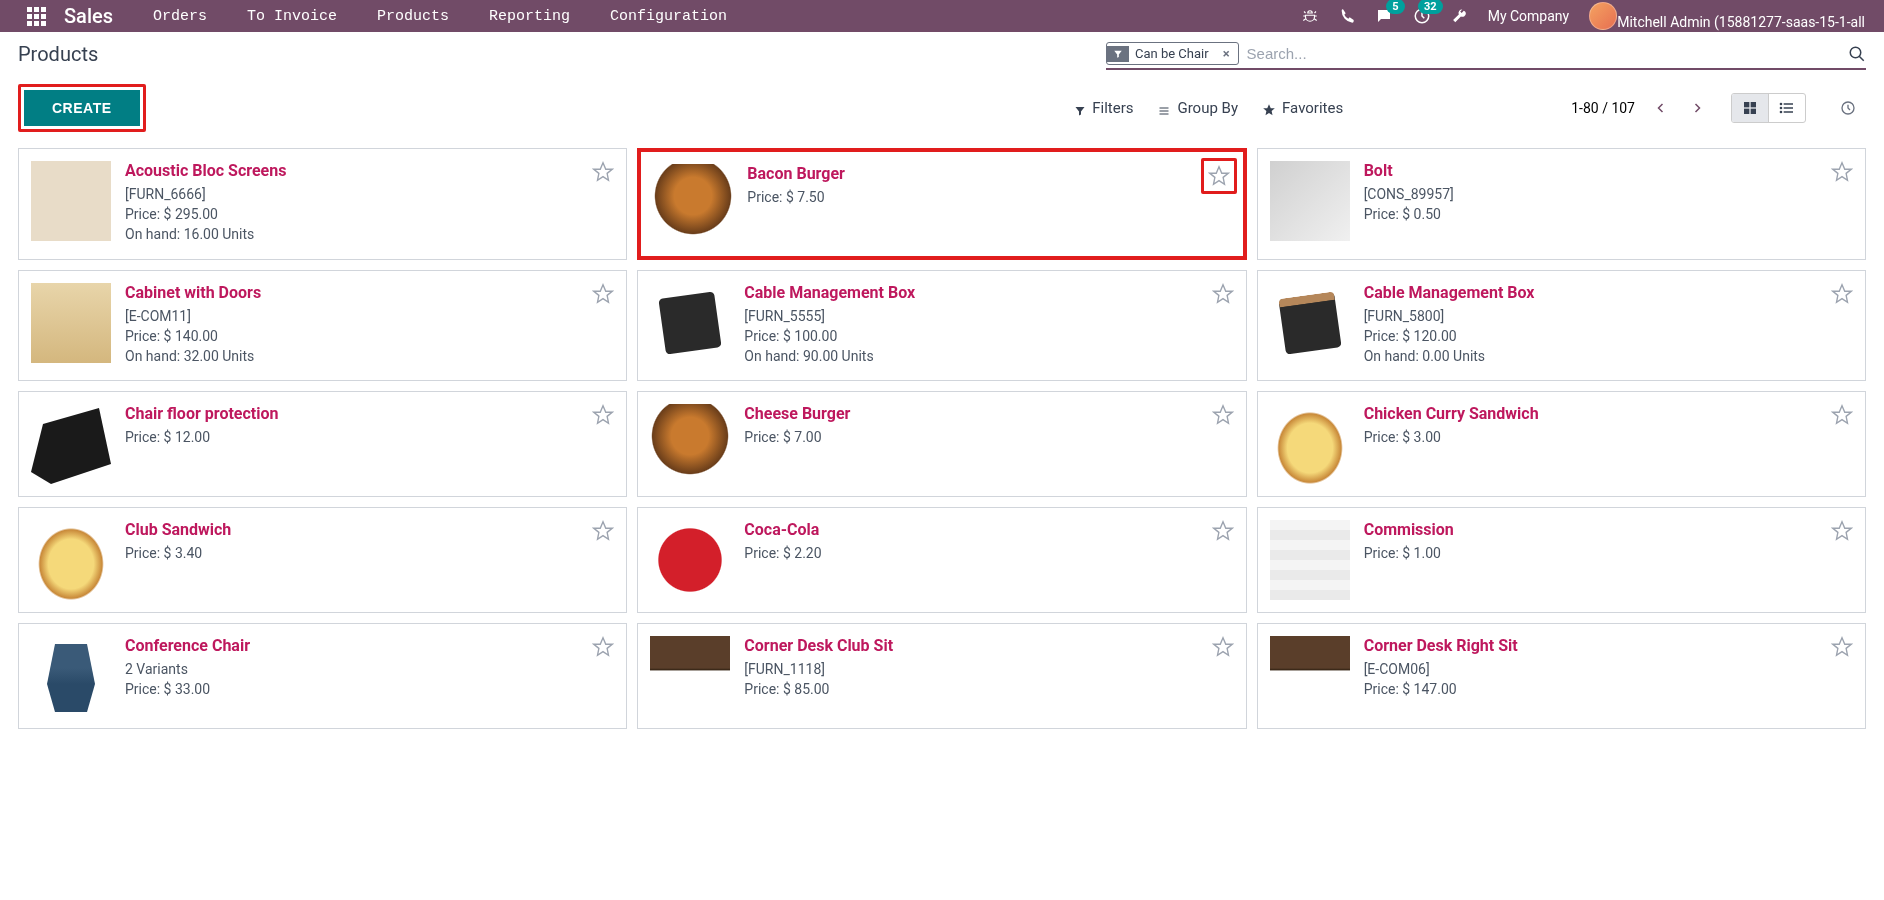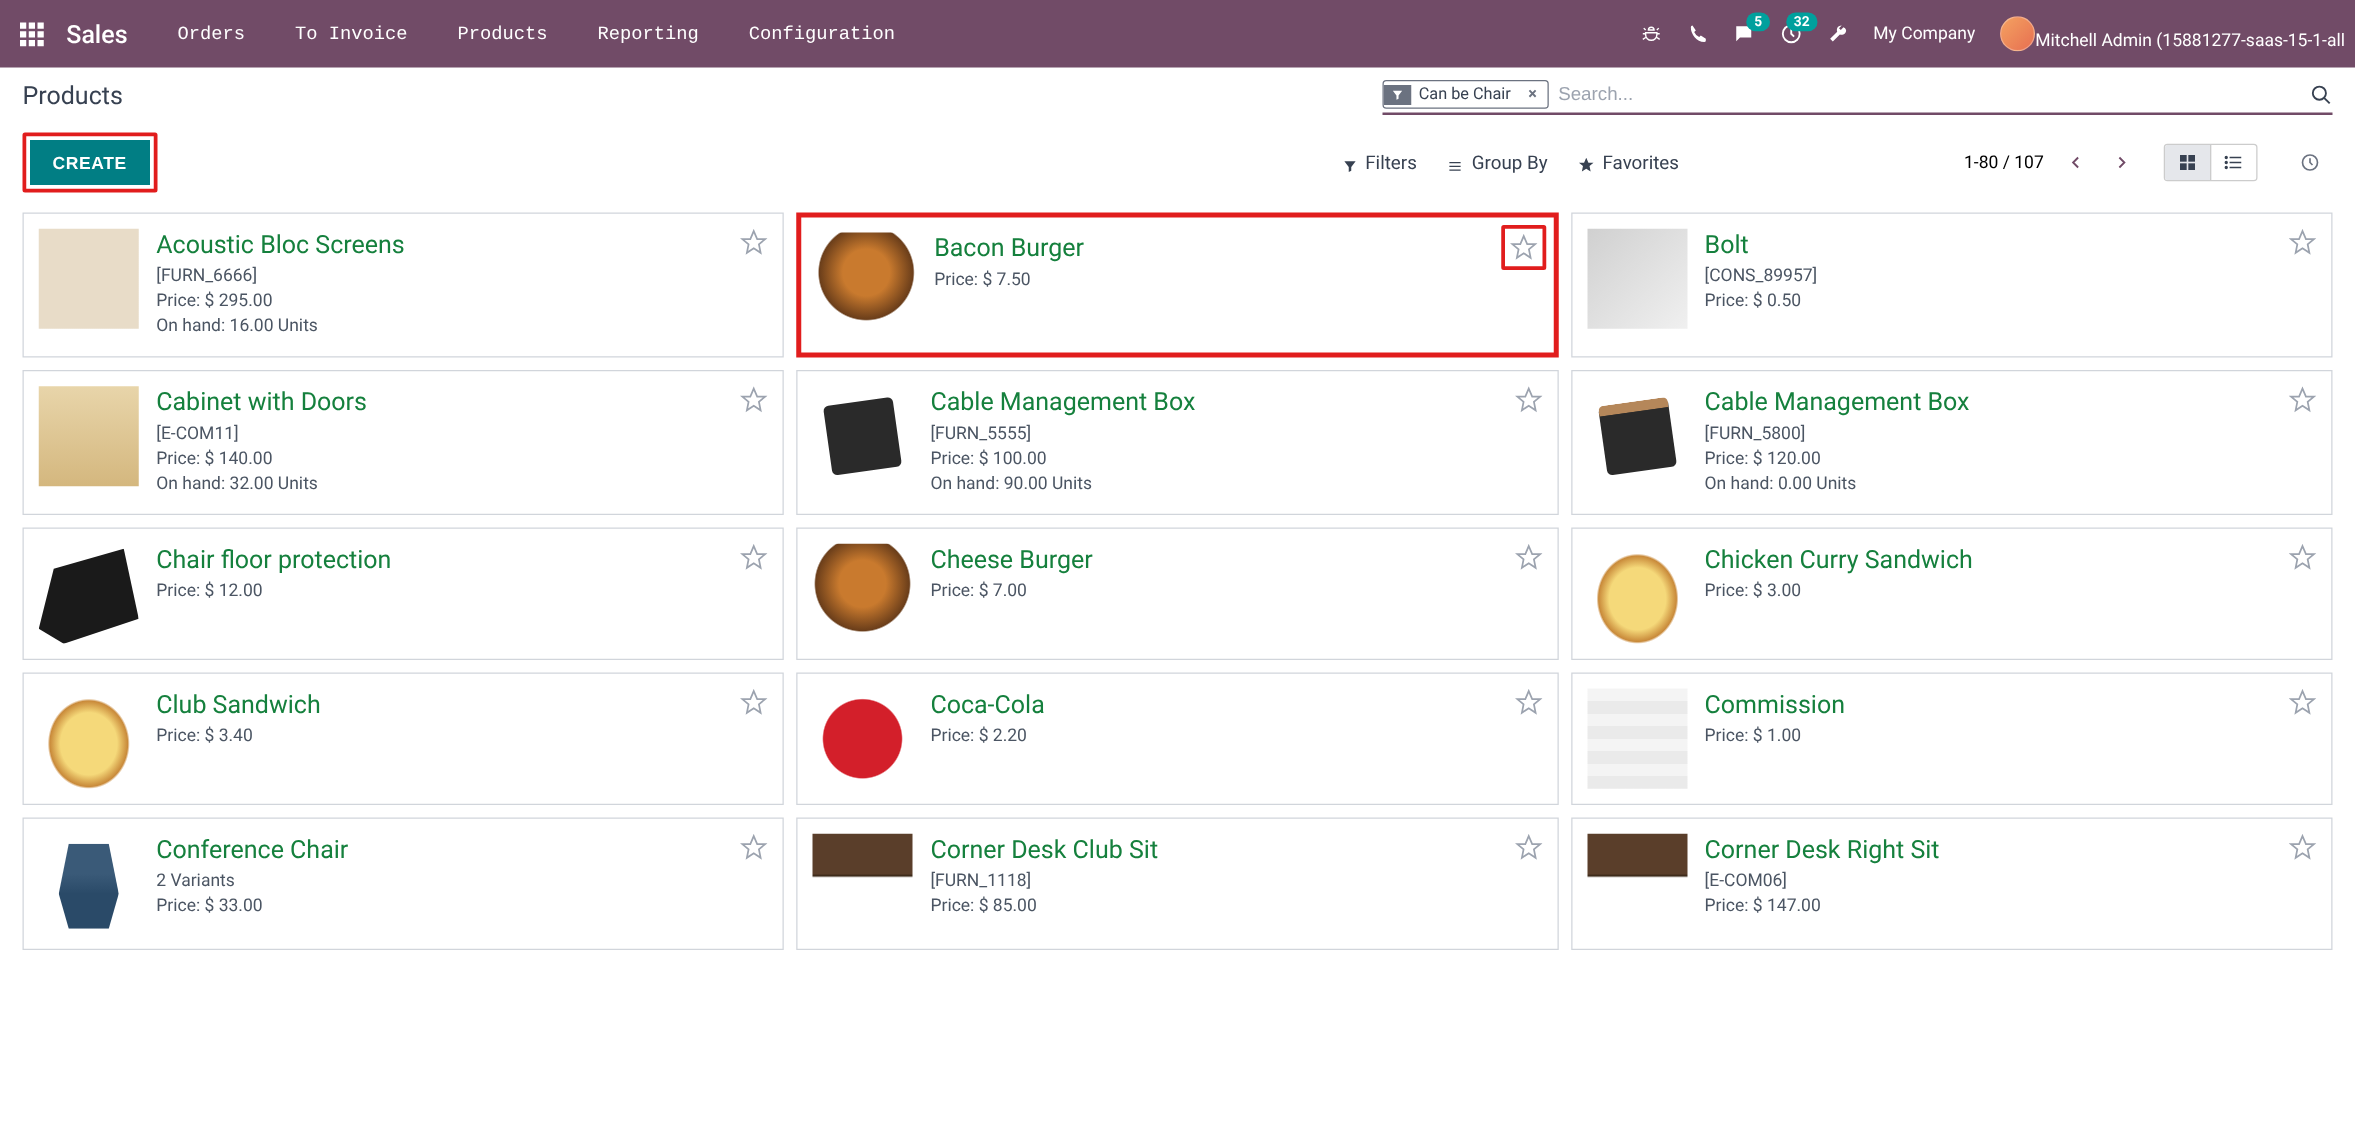--- a/index.html
+++ b/index.html
@@ -1,19 +1,19 @@
 <!DOCTYPE html>
 <html><head>
 <meta charset="utf-8">
 <style>
   * { box-sizing: border-box; margin: 0; padding: 0; }
   body { font-family: -apple-system, BlinkMacSystemFont, "Segoe UI", Roboto, sans-serif; font-size: 14px; color: #374151; background: #fff; }
   
   
-  .topnav { background: #714B67; color: #fff; display: flex; align-items: center; height: 54px; padding: 0 8px; }
+  .topnav { background: #714B67; color: #fff; display: flex; align-items: center; height: 32px; padding: 0 19px; }
   .apps-icon { display: grid; grid-template-columns: repeat(3, 5px); grid-template-rows: repeat(3, 5px); gap: 2px; margin-right: 18px; margin-left: 8px; cursor: pointer; }
   .apps-icon span { background: #fff; width: 5px; height: 5px; }
   .brand { font-size: 20px; font-weight: 500; margin-right: 40px; }
   .nav-links { display: flex; gap: 40px; }
   .nav-links a { color: #fff; text-decoration: none; font-size: 15px; font-family: Liberation Mono, monospace; }
   .nav-right { margin-left: auto; display: flex; align-items: center; gap: 20px; }
   .nav-icon { color: #fff; position: relative; cursor: pointer; }
   .badge { position: absolute; top: -8px; right: -12px; background: #00A09D; color: #fff; border-radius: 10px; font-size: 11px; padding: 1px 6px; font-weight: bold; }
   .user { display: flex; align-items: flex-end; }
   .avatar { width: 28px; height: 28px; border-radius: 50%; background: linear-gradient(135deg, #f4a261, #e76f51); border: 1px solid rgba(255,255,255,0.3); }
@@ -26,38 +26,38 @@
   .filter-chip { display: inline-flex; align-items: center; border: 1px solid #6b7280; border-radius: 3px; overflow: hidden; font-size: 13px; margin-right: 8px; }
   .filter-chip .chip-icon { background: #6b7280; color: #fff; padding: 3px 6px; display:flex; align-items:center; }
   .filter-chip .chip-text { padding: 3px 6px; color: #374151; }
   .filter-chip .chip-x { padding: 3px 8px; color: #6b7280; cursor: pointer; font-weight: bold; }
   .search-input { border: none; outline: none; font-size: 15px; flex: 1; color: #374151; }
   .search-input::placeholder { color: #9ca3af; }
   .search-mag { color: #374151; margin-left: auto; }
   
   .cb-row2 { display: flex; align-items: center; margin-top: 14px; padding-bottom: 10px; }
   .create-wrap { border: 3px solid #e11d1d; padding: 3px; display: inline-block; border-radius: 2px; }
-  .create-btn { background: #017E84; color: #fff; border: none; padding: 10px 18px; font-weight: 700; font-size: 14px; letter-spacing: 0.5px; cursor: pointer; }
+  .create-btn { background: #017E84; color: #fff; border: none; padding: 10px 28px; font-weight: 700; font-size: 14px; letter-spacing: 0.5px; cursor: pointer; }
   .toolbar-right { margin-left: auto; display: flex; align-items: center; gap: 24px; }
   .tool { display: inline-flex; align-items: flex-end; gap: 6px; color: #374151; cursor: pointer; font-size: 15px; }
   .pager { display: flex; align-items: center; gap: 16px; color: #000000; }
   .pager-arrow { color: #714B67; font-size: 18px; cursor: pointer; padding: 0 4px; }
   .view-switch { display: flex; gap: 0; border: 1px solid #ccc; border-radius: 3px; overflow: hidden; }
   .view-btn { padding: 6px 10px; cursor: pointer; border-right: 1px solid #ccc; display:flex;align-items:center;justify-content:center; }
   .view-btn:last-child { border-right: none; }
   .view-btn.active { background: #e5e7eb; }
   .clock-btn { padding: 6px 10px; cursor: pointer; color:#6b7280; }
   
   
   .kanban { display: grid; grid-template-columns: repeat(3, 1fr); gap: 10px; padding: 6px 18px 18px 18px; }
   .card { border: 1px solid #d1d5db; background: #fff; display: flex; padding: 12px; position: relative; min-height: 98px; }
   .card.highlight { border: 4px solid #e11d1d; }
   .card-img { width: 80px; height: 80px; background: #f3f4f6; flex-shrink: 0; margin-right: 14px; display:flex;align-items:center;justify-content:center; font-size:10px;color:#9ca3af;position:relative; }
   .card-body { flex: 1; }
-  .card-title { font-size: 20px; font-weight: 400; color: #15803d; margin-bottom: 6px; }
+  .card-title { font-size: 16px; font-weight: 700; color: #be185d; margin-bottom: 6px; }
   .card-line { font-size: 14px; color: #4b5563; margin-bottom: 4px; }
   .star { position: absolute; top: 12px; right: 12px; color: #9ca3af; cursor: pointer; font-size: 20px; }
   .star.boxed { border: 3px solid #e11d1d; padding: 4px; border-radius: 2px; top: 6px; right: 6px; }
   
   
   .ph-screen { background: linear-gradient(#e8dcc8,#e8dcc8); }
   .ph-burger { background: radial-gradient(circle at 50% 40%, #c97a2e 30%, #6b3e1a 60%, #fff 62%); }
   .ph-bolt { background: linear-gradient(135deg,#d0d0d0,#f0f0f0); }
   .ph-cabinet { background: linear-gradient(#e8d5aa,#d4b77e); }
   .ph-cablebox { background: #2a2a2a; border-radius: 6px; transform: scale(0.7) rotate(-8deg); }

